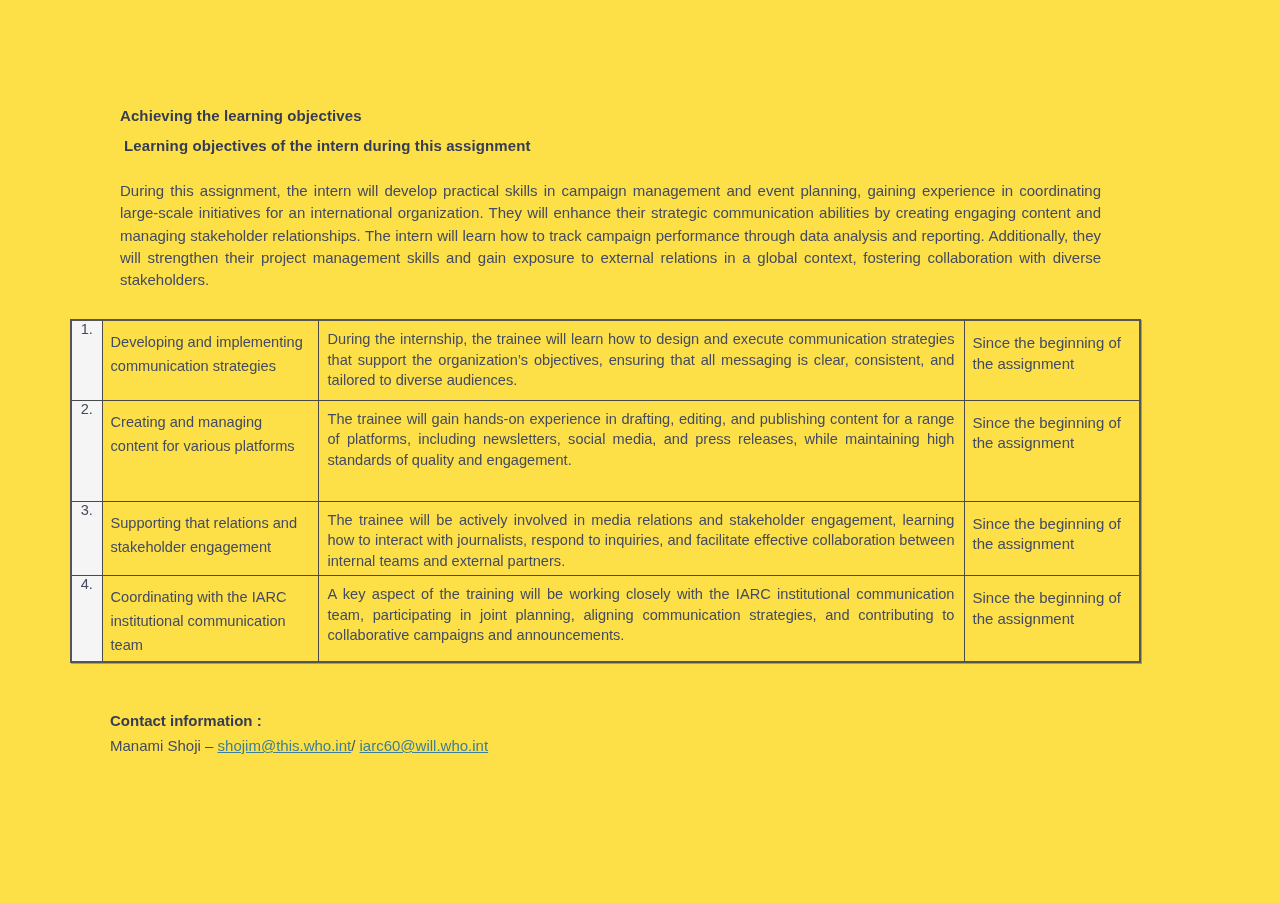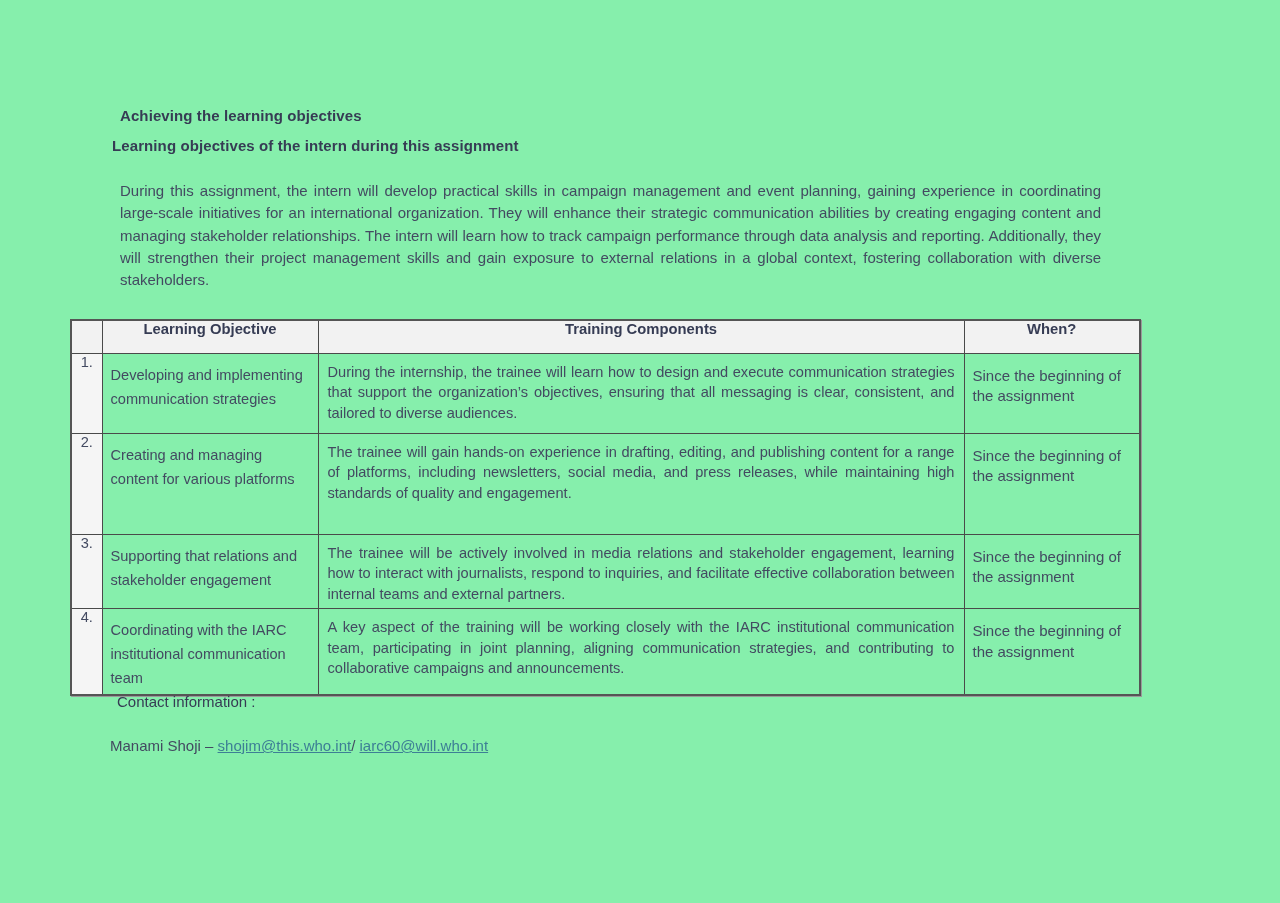--- a/index.html
+++ b/index.html
@@ -6,29 +6,29 @@
   html, body {
     width: 1280px; height: 903px;
     background: #ffffff;
     font-family: "Liberation Sans", sans-serif;
     color: #3e4459;
     overflow: hidden;
   }
   .page {
     position: relative;
     width: 1280px; height: 903px;
-    background: #86efac;
+    background: #fde047;
   }
   .h1 {
     position: absolute; left: 120px; top: 107px;
     font-size: 15px; font-weight: bold; color: #363c54;
     letter-spacing: 0.1px;
   }
   .h2 {
-    position: absolute; left: 112px; top: 137px;
+    position: absolute; left: 124px; top: 137px;
     font-size: 15px; font-weight: bold; color: #363c54;
     letter-spacing: 0.1px;
     text-align: center;
   }
   .intro {
     position: absolute; left: 120px; top: 180px;
     width: 981px;
     font-size: 15px; line-height: 22.3px;
     color: #434a61;
     text-align: justify;
@@ -73,22 +73,22 @@
     text-align: justify;
     text-align-last: left;
   }
   td.when {
     padding: 12px 8px;
     vertical-align: middle;
     line-height: 20.5px;
     font-size: 15px;
   }
   .contact-heading {
-    position: absolute; left: 110px; top: 693px;
-    font-size: 15px; font-weight: normal; color: #363c54; margin-left: 7px;
+    position: absolute; left: 110px; top: 712px;
+    font-size: 15px; font-weight: bold; color: #363c54;
   }
   .contact-line {
     position: absolute; left: 110px; top: 737px;
     font-size: 15px; color: #434a61;
   }
   .contact-line a {
     color: #3d7f95;
     text-decoration: underline;
     cursor: pointer;
   }
@@ -104,26 +104,20 @@
   <div class="intro">During this assignment, the intern will develop practical skills in campaign management and event planning, gaining experience in coordinating large-scale initiatives for an international organization. They will enhance their strategic communication abilities by creating engaging content and managing stakeholder relationships. The intern will learn how to track campaign performance through data analysis and reporting. Additionally, they will strengthen their project management skills and gain exposure to external relations in a global context, fostering collaboration with diverse stakeholders.</div>
 
   <table class="objectives">
     <colgroup>
       <col style="width:31px">
       <col style="width:216px">
       <col style="width:646px">
       <col style="width:176px">
     </colgroup>
     <tbody>
-        <tr>
-      <th class="hdr"></th>
-      <th class="hdr">Learning Objective</th>
-      <th class="hdr">Training Components</th>
-      <th class="hdr">When?</th>
-    </tr>
     <tr style="height:80px">
       <td class="num">1.</td>
       <td class="obj">Developing and implementing communication strategies</td>
       <td class="comp">During the internship, the trainee will learn how to design and execute communication strategies that support the organization’s objectives, ensuring that all messaging is clear, consistent, and tailored to diverse audiences.</td>
       <td class="when">Since the beginning of the assignment</td>
     </tr>
     <tr style="height:101px">
       <td class="num">2.</td>
       <td class="obj">Creating and managing content for various platforms</td>
       <td class="comp">The trainee will gain hands-on experience in drafting, editing, and publishing content for a range of platforms, including newsletters, social media, and press releases, while maintaining high standards of quality and engagement.</td>

